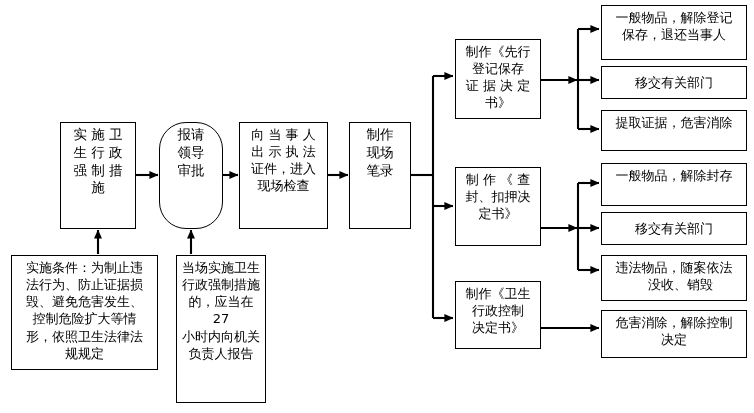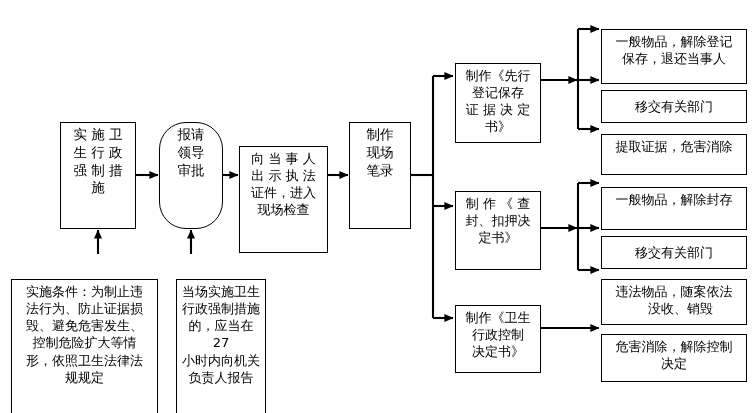--- a/index.html
+++ b/index.html
@@ -29,21 +29,21 @@
     line-height: 1.32;
     text-align: center;
     padding: 3px 4px 2px 4px;
     white-space: pre-line;
     z-index: 3;
   }
   .box.mid-v {
     align-items: center;
     text-align: center;
   }
-  .fs13 { font-size: 13px; margin-top: 24px; }
+  .fs13 { font-size: 13px; }
   .fs135 { font-size: 13.5px; }
 
   svg#wires {
     position: absolute;
     left: 0;
     top: 0;
     width: 754px;
     height: 413px;
     z-index: 1;
   }
@@ -105,21 +105,21 @@
 
   <div class="box fs135" style="left:349px; top:122px; width:62px; height:107px;">制作
 现场
 笔录</div>
 
   <div class="box fs13" style="left:239px; top:122px; width:89px; height:107px;">向 当 事 人
 出 示 执 法
 证件，进入
 现场检查</div>
 
-  <div class="box fs13" style="left:11px; top:255px; width:147px; height:140px;">实施条件：为制止违
+  <div class="box fs13" style="left:11px; top:255px; width:147px; height:115px;">实施条件：为制止违
 法行为、防止证据损
 毁、避免危害发生、
 控制危险扩大等情
 形，依照卫生法律法
 规规定</div>
 
   <div class="box fs13" style="left:176px; top:255px; width:90px; height:148px;">当场实施卫生
 行政强制措施
 的，应当在 27
 小时内向机关

